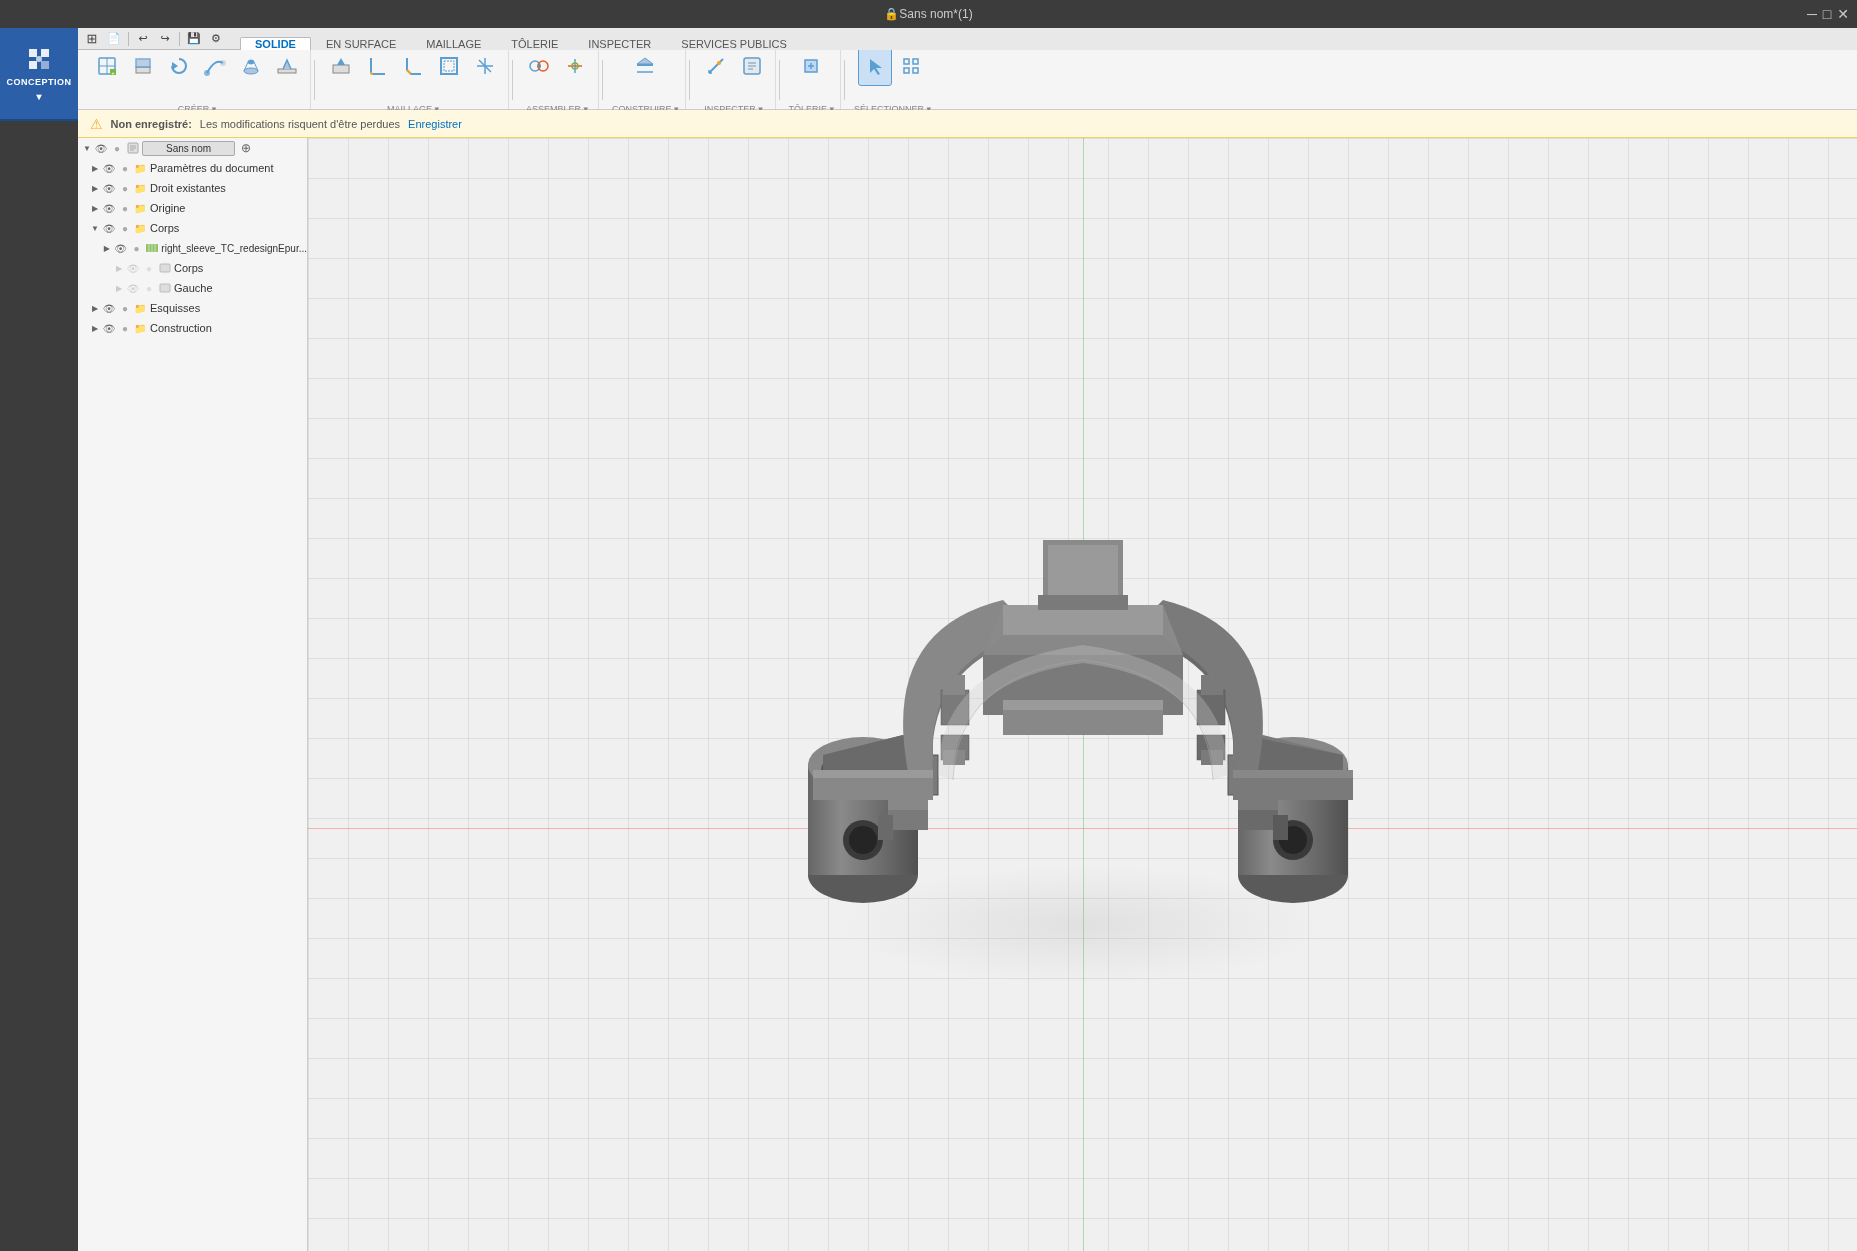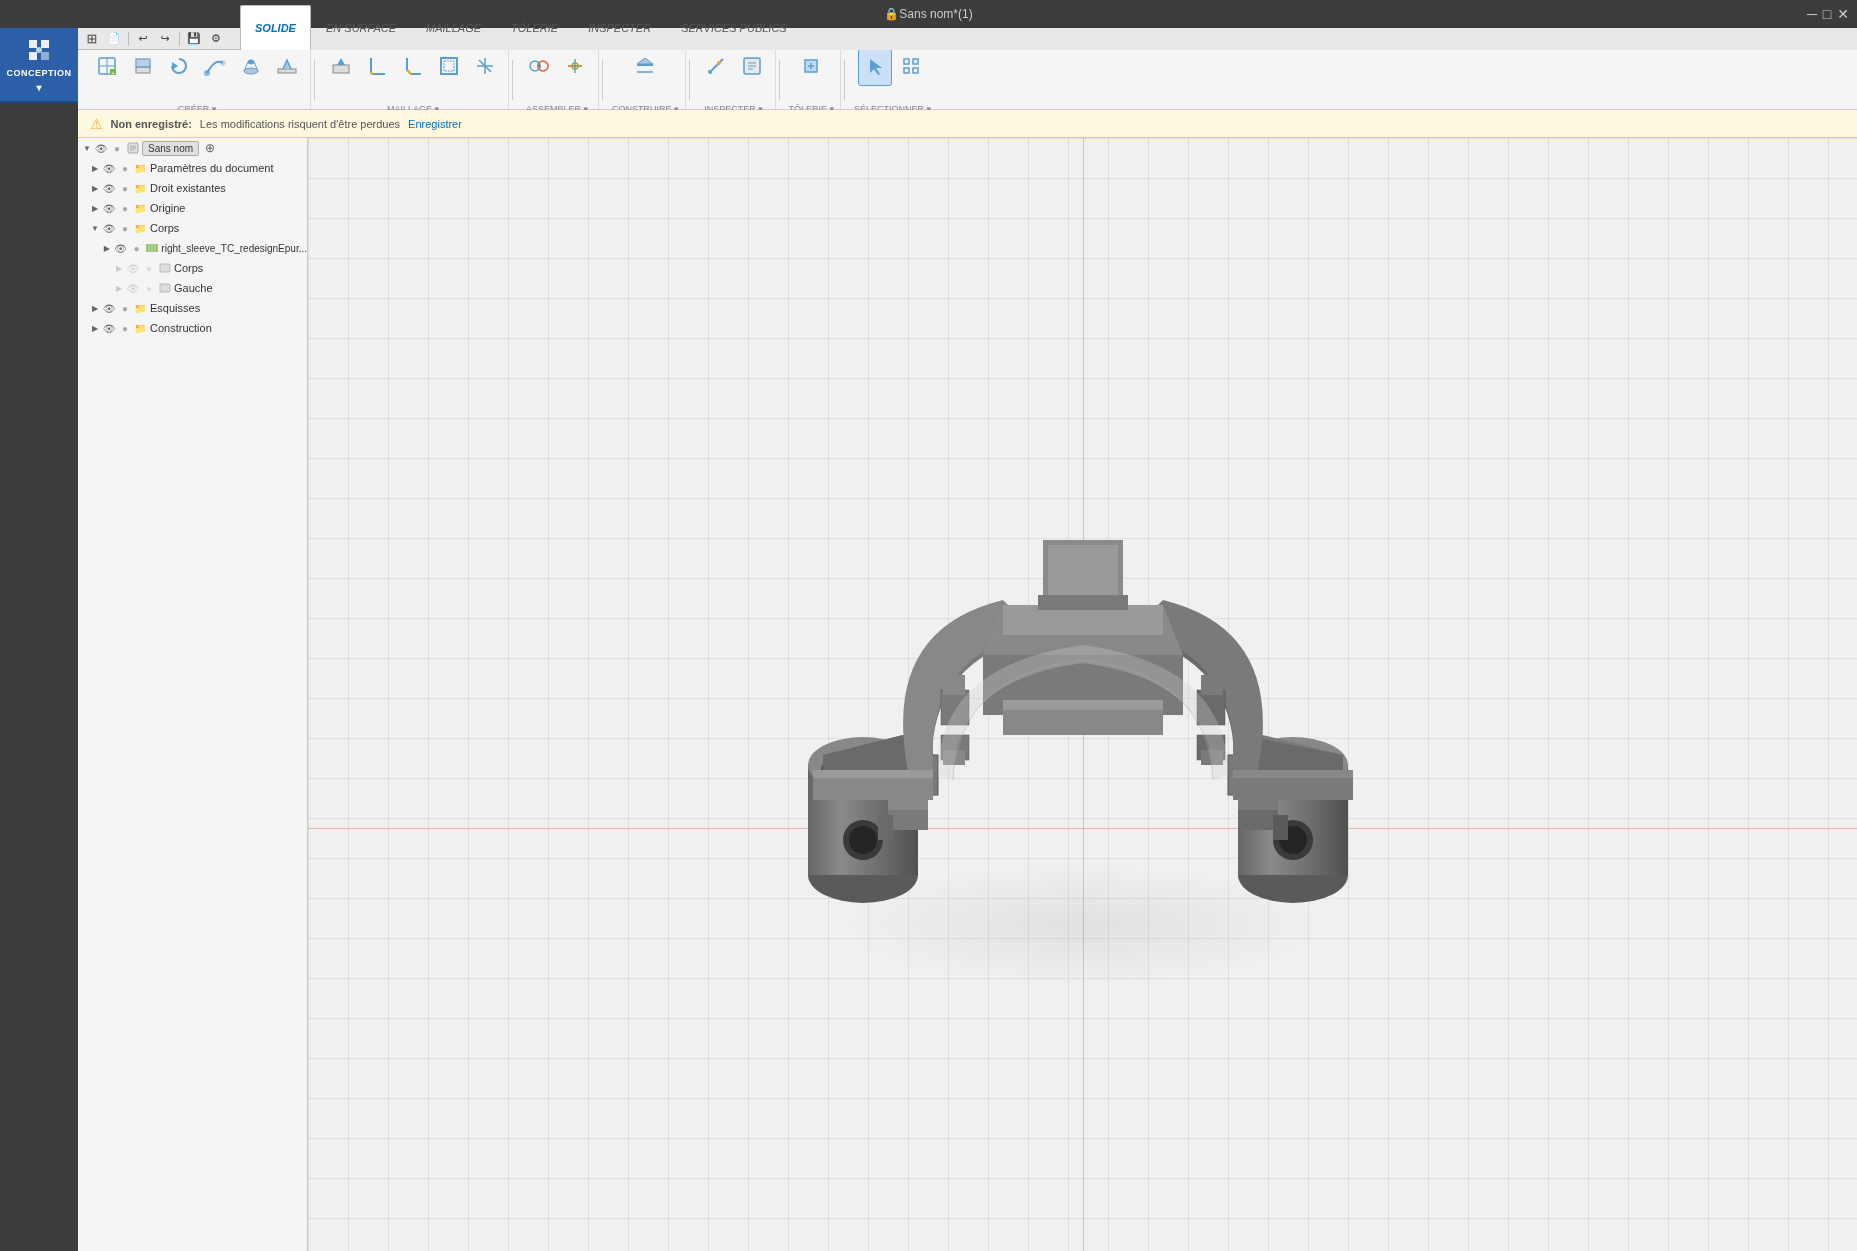--- a/index.html
+++ b/index.html
@@ -18,29 +18,28 @@
       height: 28px;
       background: #3c3c3c;
       display: flex;
       align-items: center;
       justify-content: center;
       color: #ccc;
       font-size: 12px;
       position: relative;
     }
     .toolbar-tab {
-      padding: 16px 14px;
+      padding: 0 14px;
       font-size: 11px;
       color: #555;
       cursor: pointer;
       border: 1px solid transparent;
       border-bottom: none;
       border-radius: 2px 2px 0 0;
       background: transparent;
-      font-style: italic;
     }
     .toolbar-tab.active {
       background: #fff;
       border-color: #bbb;
       border-bottom-color: #fff;
       color: #0070c0;
       font-weight: bold;
     }
 
     .toolbar-section {
@@ -97,21 +96,21 @@
       top: 28px;
       left: 0;
       width: 78px;
       bottom: 0;
       background: #3c3c3c;
       z-index: 10;
     }
 
     #conception-btn {
       width: 78px;
-      height: 75px;
+      height: 93px;
       background: #2b5fa8;
       display: flex;
       flex-direction: column;
       align-items: center;
       justify-content: center;
       color: white;
       cursor: pointer;
       font-size: 10px;
       font-weight: bold;
       gap: 4px;
@@ -257,21 +256,21 @@
       padding: 0 6px;
       gap: 4px;
       font-size: 10px;
       color: #444;
     }
 
     .sans-nom-badge {
       background: #e0e0e0;
       border: 1px solid #aaa;
       border-radius: 2px;
-      padding: 1px 5px;
+      padding: 1px 23px;
       font-size: 10px;
       color: #333;
       display: flex;
       align-items: center;
       gap: 3px;
     }
 
     .tb-separator {
       width: 1px;
       height: 40px;

